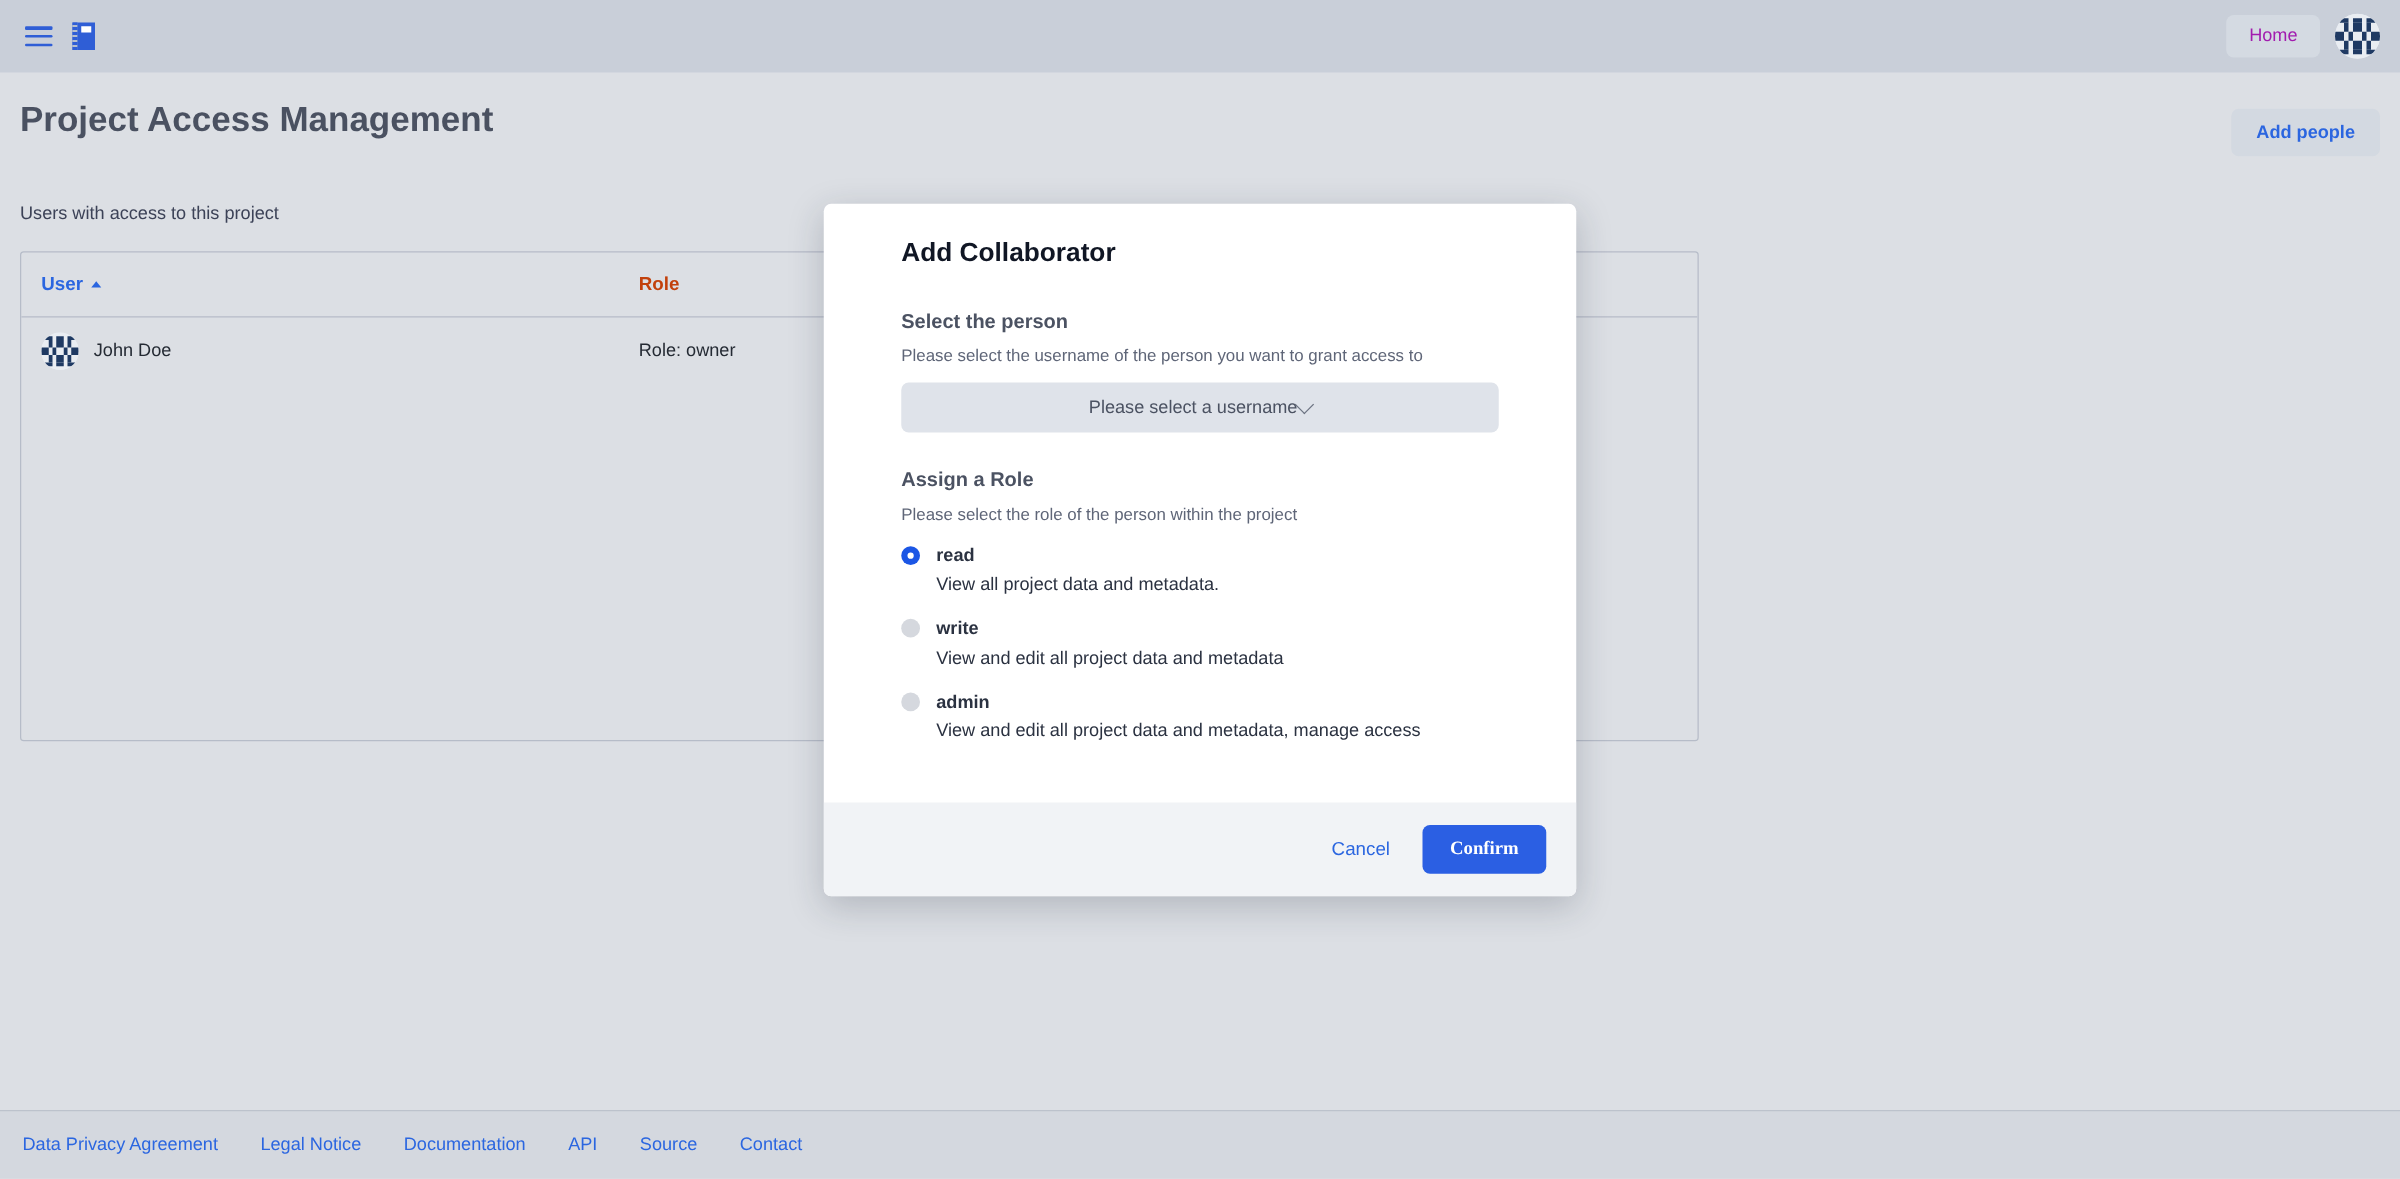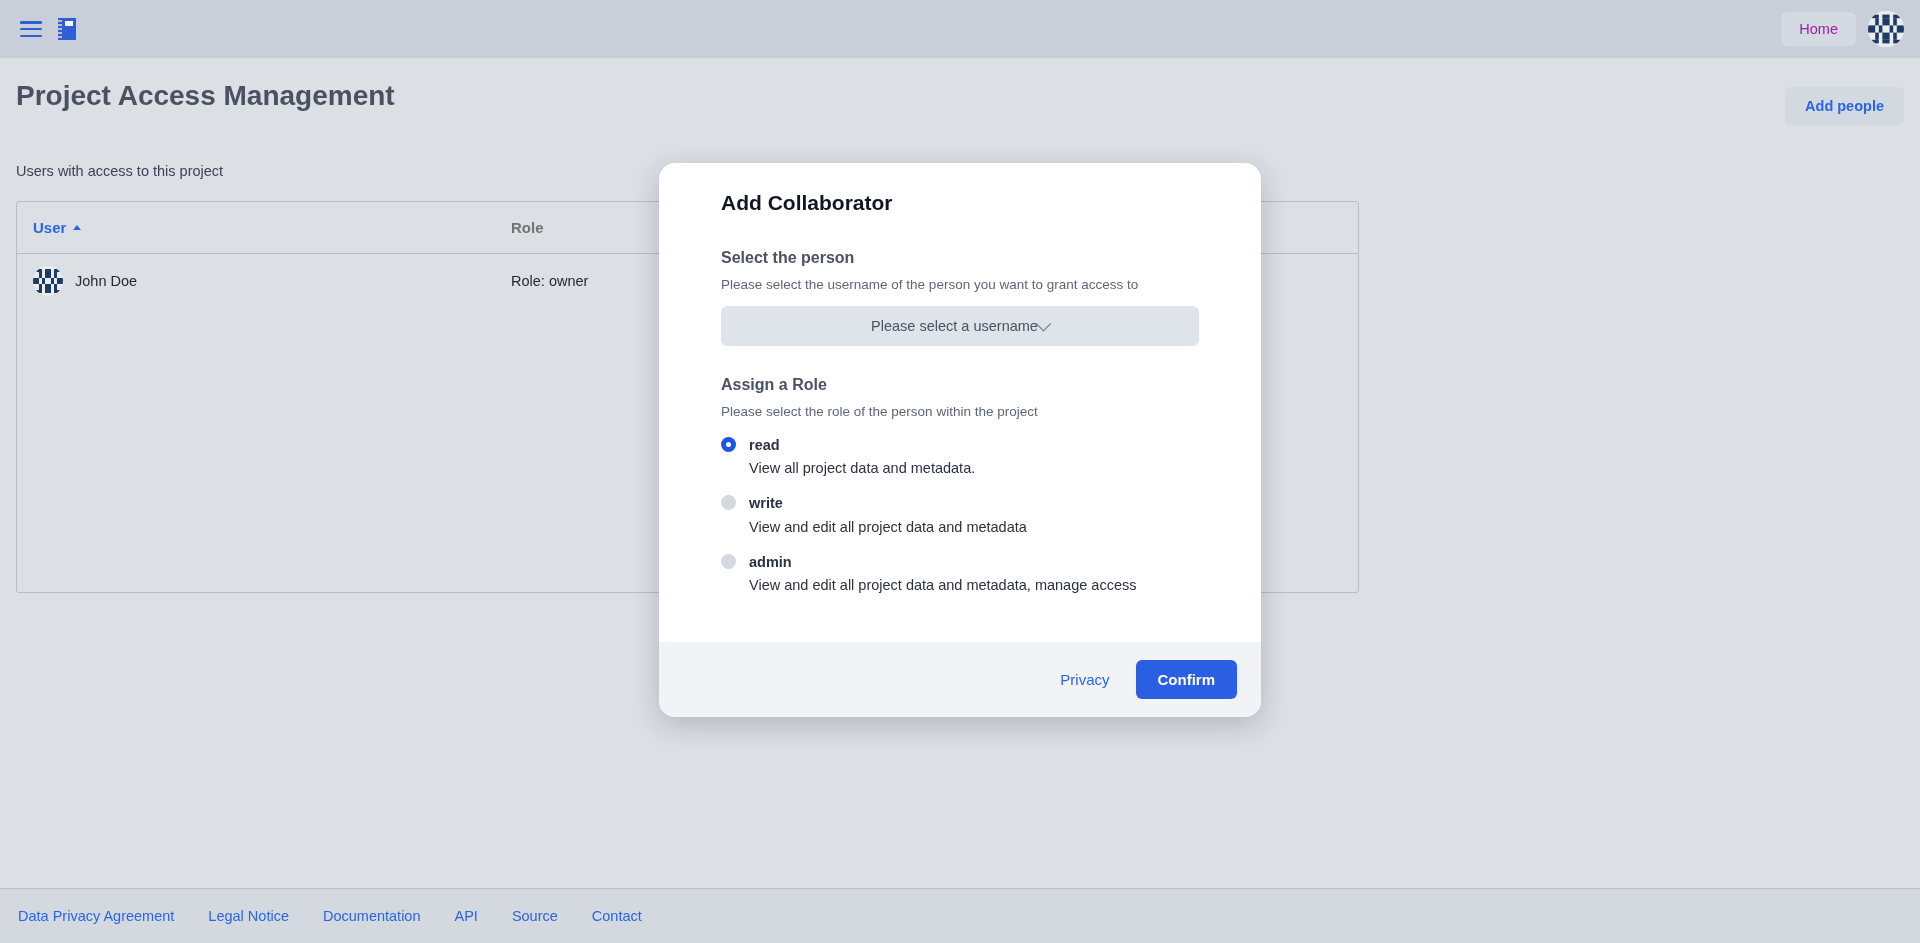--- a/index.html
+++ b/index.html
@@ -95,38 +95,38 @@
     padding: 0 16px;
   }
   .th { font-size: 15px; font-weight: bold; }
   .th-user { color: #2b66e0; width: 478px; display: flex; align-items: center; gap: 7px; cursor: pointer; }
   .sort-caret {
     width: 0; height: 0;
     border-left: 4.5px solid transparent;
     border-right: 4.5px solid transparent;
     border-bottom: 5px solid #2b66e0;
   }
-  .th-role { color: #737373; }
+  .th-role { color: #c2410c; }
   .table-row { height: 54px; padding: 0 16px; }
   .td-user { width: 478px; display: flex; align-items: center; gap: 12px; font-size: 14.5px; color: #242a33; }
   .avatar-sm { width: 30px; height: 30px; border-radius: 50%; overflow: hidden; flex: none; background: #e9edf2; }
   .td-role { font-size: 14.5px; color: #242a33; }
 
   
   .modal-layer {
     position: absolute; inset: 0; z-index: 20;
     display: flex; align-items: flex-start; justify-content: center;
     pointer-events: none;
   }
   .modal {
     pointer-events: auto;
     margin-top: 163px;
     width: 602px;
     background: #ffffff;
-    border-radius: 16px;
+    border-radius: 6px;
     box-shadow: 0 8px 28px rgba(30,40,60,.22);
     overflow: hidden;
   }
   .modal-body { padding: 28px 62px 34px 62px; }
   .modal-title {
     font-size: 21px; font-weight: bold; color: #101624; margin: 0 0 34px 0;
   }
   .section-title { font-size: 16px; font-weight: bold; color: #4b5262; margin: 0 0 10px 0; }
   .section-help { font-size: 13.5px; color: #5f6678; margin: 0 0 14px 0; }
   .select-field {
@@ -159,21 +159,21 @@
     display: flex; align-items: center; justify-content: flex-end; gap: 12px;
   }
   .btn-cancel {
     background: none; border: none; cursor: pointer;
     font-size: 15px; color: #2b66e0; padding: 9px 14px;
     font-family: "Liberation Sans", sans-serif;
   }
   .btn-confirm {
     background: #2b5fe3; border: none; border-radius: 6px; cursor: pointer;
     font-size: 15px; font-weight: bold; color: #ffffff; padding: 11px 22px;
-    font-family: Liberation Sans, sans-serif;
+    font-family: Liberation Serif, serif;
   }
 
   
   .site-footer {
     position: absolute; left: 0; bottom: 0; width: 1920px; height: 55px;
     background: #d4d8df;
     border-top: 1px solid #bcc2cc;
     display: flex; align-items: center; gap: 34px;
     padding: 0 18px;
     z-index: 10;
@@ -309,21 +309,21 @@
           <span class="radio"></span>
           <span class="role-text">
             <span class="role-name">admin</span><br>
             <span class="role-desc">View and edit all project data and metadata, manage access</span>
           </span>
         </div>
       </div>
     </div>
 
     <div class="modal-footer">
-      <button class="btn-cancel">Privacy</button>
+      <button class="btn-cancel">Cancel</button>
       <button class="btn-confirm">Confirm</button>
     </div>
   </div>
 </div>
 
 <div class="site-footer">
   <a>Data Privacy Agreement</a>
   <a>Legal Notice</a>
   <a>Documentation</a>
   <a>API</a>

